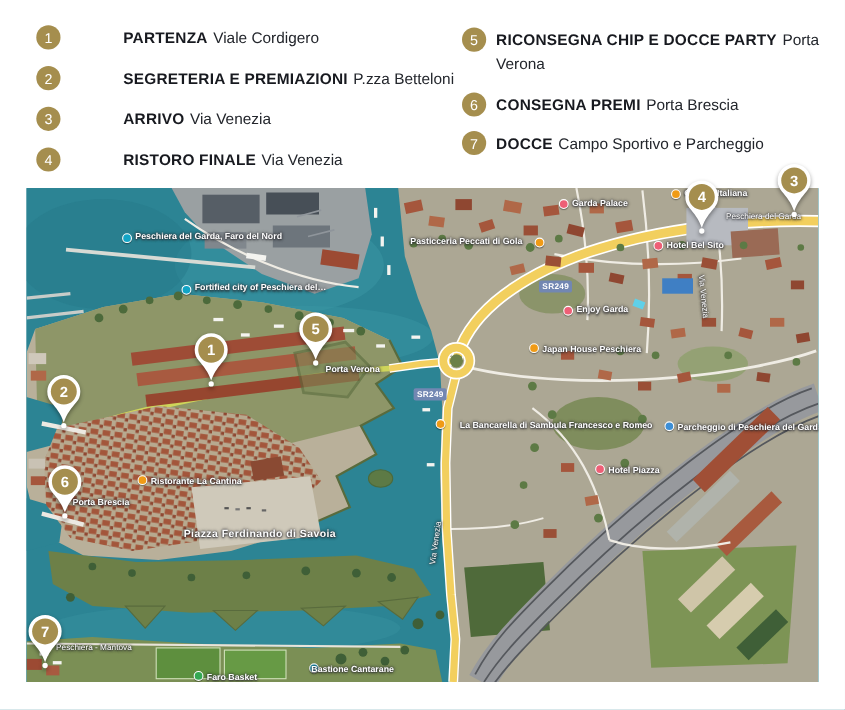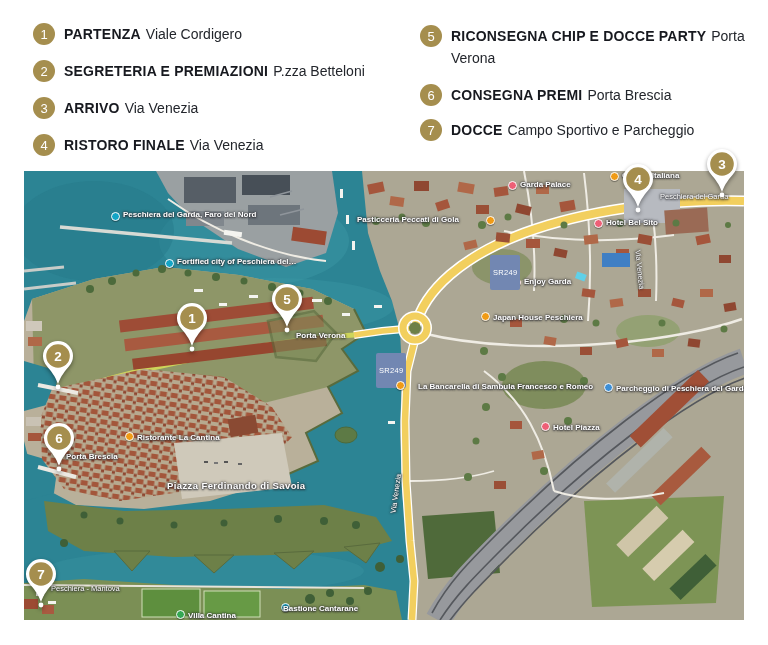--- a/index.html
+++ b/index.html
@@ -5,37 +5,37 @@
   html,body{margin:0;padding:0;background:#ffffff;}
   .page{position:relative;width:768px;height:645px;background:#fff;overflow:hidden;
         font-family:"Liberation Sans","DejaVu Sans",sans-serif;}
   
   .li{position:absolute;display:flex;align-items:flex-start;gap:9px;}
   .badge{flex:0 0 auto;width:22px;height:22px;border-radius:50%;background:#a58e4e;
          color:#fff;font-size:13px;font-weight:400;display:flex;align-items:center;justify-content:center;}
   .txt{font-size:14px;line-height:22px;color:#17191f;}
   .txt b{font-weight:700;letter-spacing:.2px;margin-right:5px;}
   .txt .loc{font-weight:400;color:#23262c;}
-  .col-l .txt{width:370px;}
+  .col-l .txt{width:370px;margin-left:48px;}
   .col-r .txt{width:300px;}
   
   .map{position:absolute;left:24px;top:171px;width:720px;height:449px;overflow:hidden;background:#2c8494;}
   .map svg.scene{position:absolute;left:0;top:0;}
   .mlabel{position:absolute;font-size:8px;font-weight:600;color:#fff;white-space:nowrap;
           text-shadow:0 0 2px rgba(50,50,55,.95),0 0 3px rgba(50,50,55,.85),0 1px 2px rgba(40,40,45,.8);}
   .mlabel.big{font-size:9.5px;letter-spacing:.4px;}
   .mlabel.road{font-weight:400;font-size:7.5px;}
   .mlabel.rot{transform:rotate(-82deg);}
   .mlabel.rot2{transform:rotate(84deg);}
   .poi{position:absolute;width:9px;height:9px;border-radius:50%;border:1.5px solid #fff;
        box-sizing:border-box;box-shadow:0 1px 1px rgba(0,0,0,.35);}
   .poi.blue{background:#3d8fd6}.poi.teal{background:#12a5c6}.poi.orange{background:#f09b16}
   .poi.pink{background:#ee5f76}.poi.green{background:#34a853}
-  .shield{position:absolute;background:#7287b2;color:#fff;font-size:7.5px;font-weight:400;
-          line-height:11px;height:11px;padding:12px 3px;border-radius:2px;letter-spacing:.3px;}
+  .shield{position:absolute;background:#7287b2;color:#fff;font-size:7.5px;font-weight:700;
+          line-height:11px;height:11px;padding:0 3px;border-radius:2px;letter-spacing:.3px;}
   
   .pins{position:absolute;left:24px;top:171px;width:720px;height:449px;pointer-events:none;}
   .pin{position:absolute;width:34px;height:52px;filter:drop-shadow(0 2px 2px rgba(0,0,0,.4));}
 </style>
 </head>
 <body>
 
 <div class="page">
 
   <div>
@@ -303,21 +303,21 @@
         </g>
       </g>
     </svg>
 
     <span class="poi teal" style="left:87px;top:41px"></span>
     <span class="mlabel" style="left:99px;top:39px">Peschiera del Garda, Faro del Nord</span>
 
     <span class="poi teal" style="left:141px;top:88px"></span>
     <span class="mlabel" style="left:153px;top:86px">Fortified city of Peschiera del…</span>
 
-    <span class="mlabel" style="left:333px;top:44px">Pasticceria Peccati di Gola</span>
+    <span class="mlabel" style="left:349px;top:44px">Pasticceria Peccati di Gola</span>
     <span class="poi orange" style="left:462px;top:45px"></span>
 
     <span class="poi pink" style="left:484px;top:10px"></span>
     <span class="mlabel" style="left:496px;top:9px">Garda Palace</span>
 
     <span class="poi orange" style="left:586px;top:1px"></span>
     <span class="mlabel" style="left:598px;top:0px">Osteria Italiana</span>
 
     <span class="mlabel road" style="left:636px;top:21px">Peschiera del Garda</span>
 
@@ -350,21 +350,21 @@
 
     <span class="poi orange" style="left:101px;top:261px"></span>
     <span class="mlabel" style="left:113px;top:262px">Ristorante La Cantina</span>
 
     <span class="poi teal" style="left:257px;top:432px"></span>
     <span class="mlabel" style="left:259px;top:433px">Bastione Cantarane</span>
 
     <span class="mlabel road" style="left:27px;top:413px">Peschiera - Mantova</span>
 
     <span class="poi green" style="left:152px;top:439px"></span>
-    <span class="mlabel" style="left:164px;top:440px">Villa Cantina</span>
+    <span class="mlabel" style="left:164px;top:440px">Faro Basket</span>
 
     <span class="mlabel road rot" style="left:352px;top:318px">Via Venezia</span>
     <span class="mlabel road rot2" style="left:596px;top:94px">Via Venezia</span>
   </div>
 
   <div class="pins">
     <svg class="pin" style="left:151px;top:131px" viewBox="0 0 34 52">
       <path d="M17 44 C14.2 36 10 31 5.8 26 A15 15 0 1 1 28.2 26 C24 31 19.8 36 17 44 Z" fill="#fff"></path>
       <circle cx="17" cy="16" r="11.8" fill="#a58e4e"></circle>
       <circle cx="17" cy="47" r="2.4" fill="#fff"></circle>

